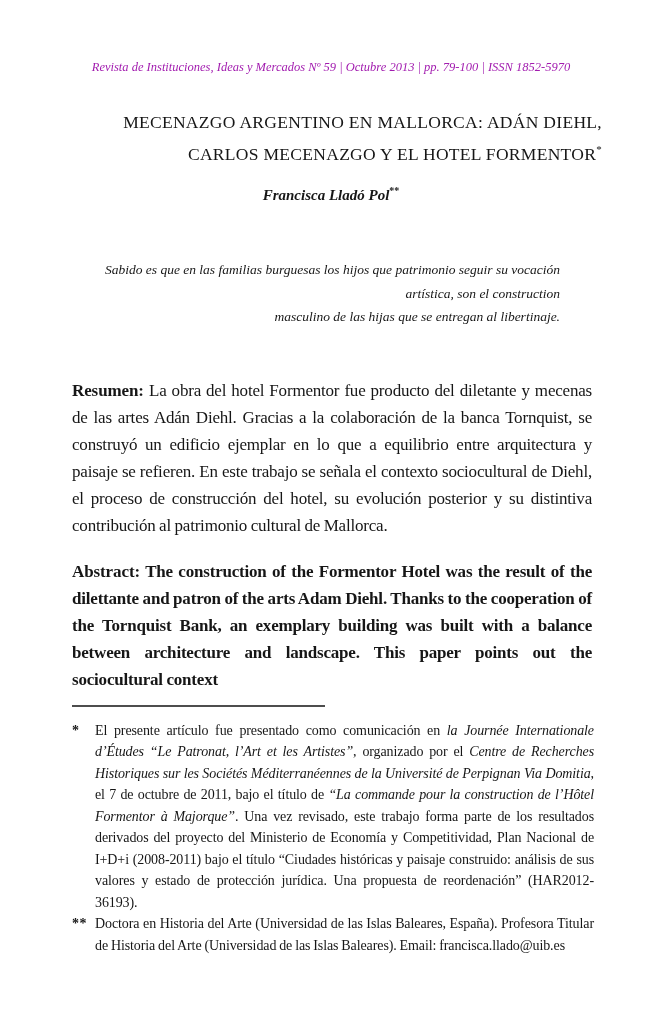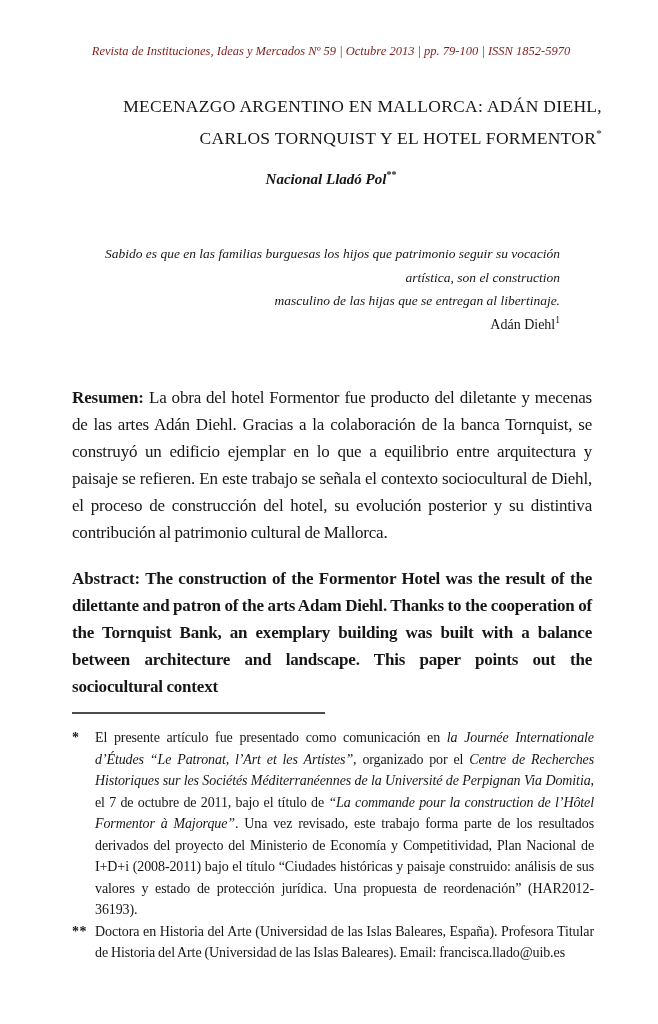--- a/index.html
+++ b/index.html
@@ -7,27 +7,27 @@
     position: relative;
     width: 658px;
     height: 1024px;
     background: #ffffff;
     overflow: hidden;
     font-family: "Liberation Serif", "DejaVu Serif", serif;
     color: #161616;
     box-sizing: border-box;
   }
   .journal-header {
-    margin: 44px 56px 0 60px;
+    margin: 60px 56px 0 60px;
     text-align: center;
     font-style: italic;
     font-size: 12.5px;
     line-height: 15px;
     white-space: nowrap;
-    color: #7f1d1d;
+    color: #a21caf;
   }
   .article-title {
     margin: 31px 56px 0 60px;
     text-align: right;
     font-size: 17.5px;
     font-weight: normal;
     line-height: 32px;
     letter-spacing: 0.3px;
   }
   .article-title .t-line { display: block; }
@@ -91,30 +91,29 @@
 </style>
 </head>
 <body>
 
 <div class="page">
 
   <div class="journal-header">Revista de Instituciones, Ideas y Mercados Nº 59 | Octubre 2013 | pp. 79-100 | ISSN 1852-5970</div>
 
   <h1 class="article-title">
     <span class="t-line">MECENAZGO ARGENTINO EN MALLORCA: ADÁN DIEHL,</span>
-    <span class="t-line"><span>CARLOS TORNQUIST Y EL HOTEL FORMENTOR</span><sup>*</sup></span>
+    <span class="t-line"><span>CARLOS MECENAZGO Y EL HOTEL FORMENTOR</span><sup>*</sup></span>
   </h1>
 
-  <div class="author-byline"><span>Nacional Lladó Pol</span><sup>**</sup></div>
+  <div class="author-byline"><span>Francisca Lladó Pol</span><sup>**</sup></div>
 
   <div class="epigraph">
     <span class="ep-line">Sabido es que en las familias burguesas los hijos que patrimonio seguir su vocación</span>
     <span class="ep-line">artística, son el construction</span>
     <span class="ep-line">masculino de las hijas que se entregan al libertinaje.</span>
-    <div class="ep-attr"><span>Adán Diehl</span><sup>1</sup></div>
   </div>
 
   <p class="para resumen"><b>Resumen:</b><span> La obra del hotel Formentor fue producto del diletante y mecenas de las artes Adán Diehl. Gracias a la colaboración de la banca Tornquist, se construyó un edificio ejemplar en lo que a equilibrio entre arquitectura y paisaje se refieren. En este trabajo se señala el contexto sociocultural de Diehl, el proceso de construcción del hotel, su evolución posterior y su distintiva contribución al patrimonio cultural de Mallorca.</span></p>
 
   <p class="para abstract"><b>Abstract:</b><span> The construction of the Formentor Hotel was the result of the dilettante and patron of the arts Adam Diehl. Thanks to the cooperation of the Tornquist Bank, an exemplary building was built with a balance between architecture and landscape. This paper points out the sociocultural context</span></p>
 
   <div class="fn-rule"></div>
 
   <div class="footnotes">
     <div class="footnote">

